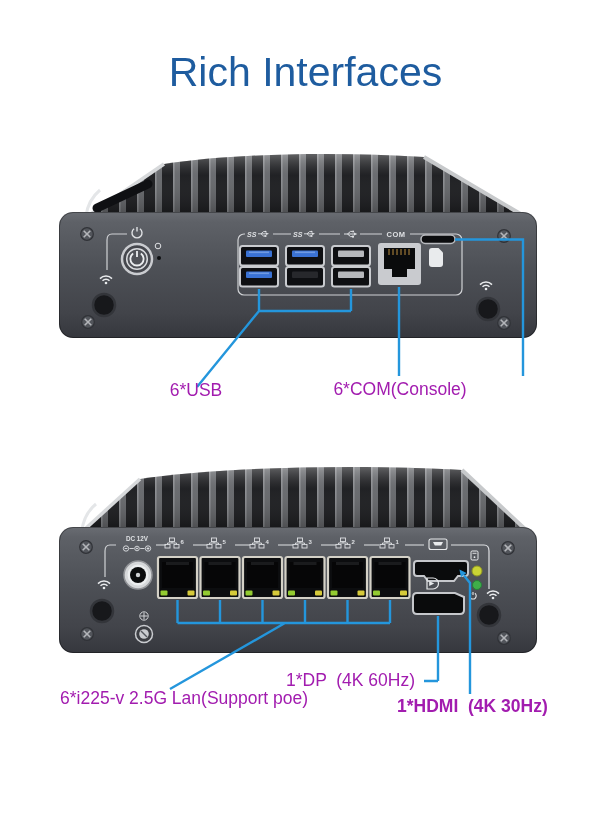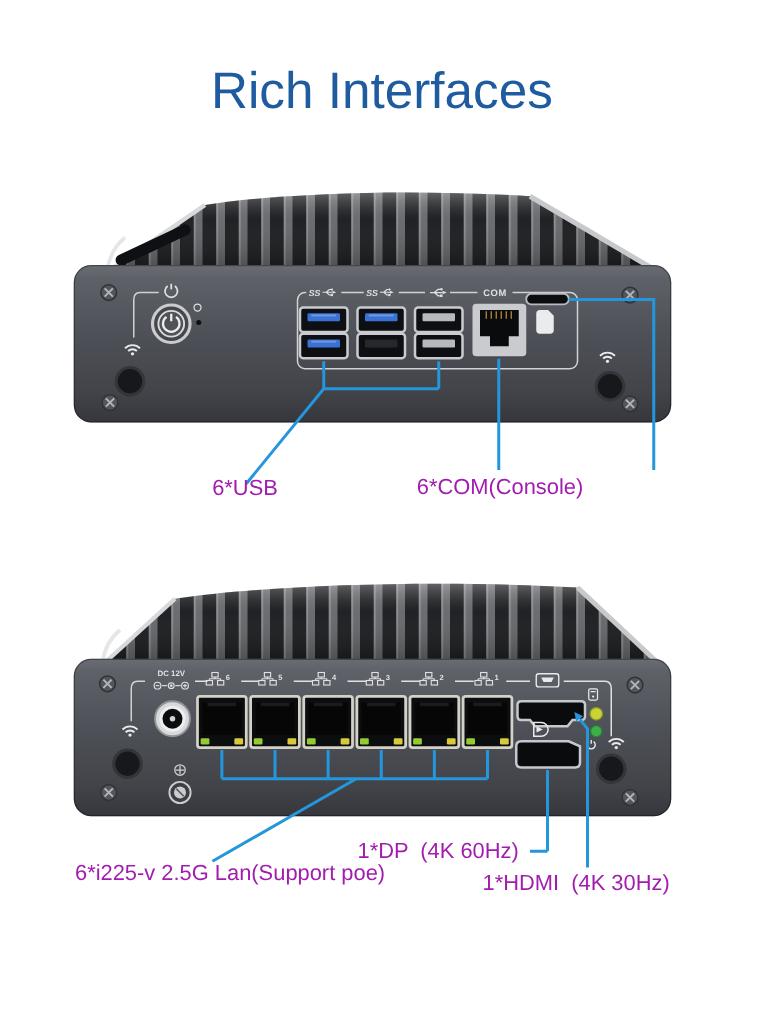--- a/index.html
+++ b/index.html
@@ -318,14 +318,14 @@
     </g>
   </svg>
 
   <div class="page-title">Rich Interfaces</div>
 
   <div class="callout-label lbl-center" style="left:146px;top:380px;width:100px;">6*USB</div>
   <div class="callout-label lbl-center" style="left:325px;top:379px;width:150px;">6*COM(Console)</div>
 
   <div class="callout-label" style="left:24px;top:688px;margin-left:36px;">6*i225-v 2.5G Lan(Support poe)</div>
   <div class="callout-label" style="left:286px;top:670px;">1*DP  (4K 60Hz)</div>
-  <div class="callout-label" style="left:386px;top:696px;">1*HDMI  (4K 30Hz)</div>
+  <div class="callout-label" style="left:397px;top:696px;font-weight:bold;">1*HDMI  (4K 30Hz)</div>
 </div>
 
 </body></html>

